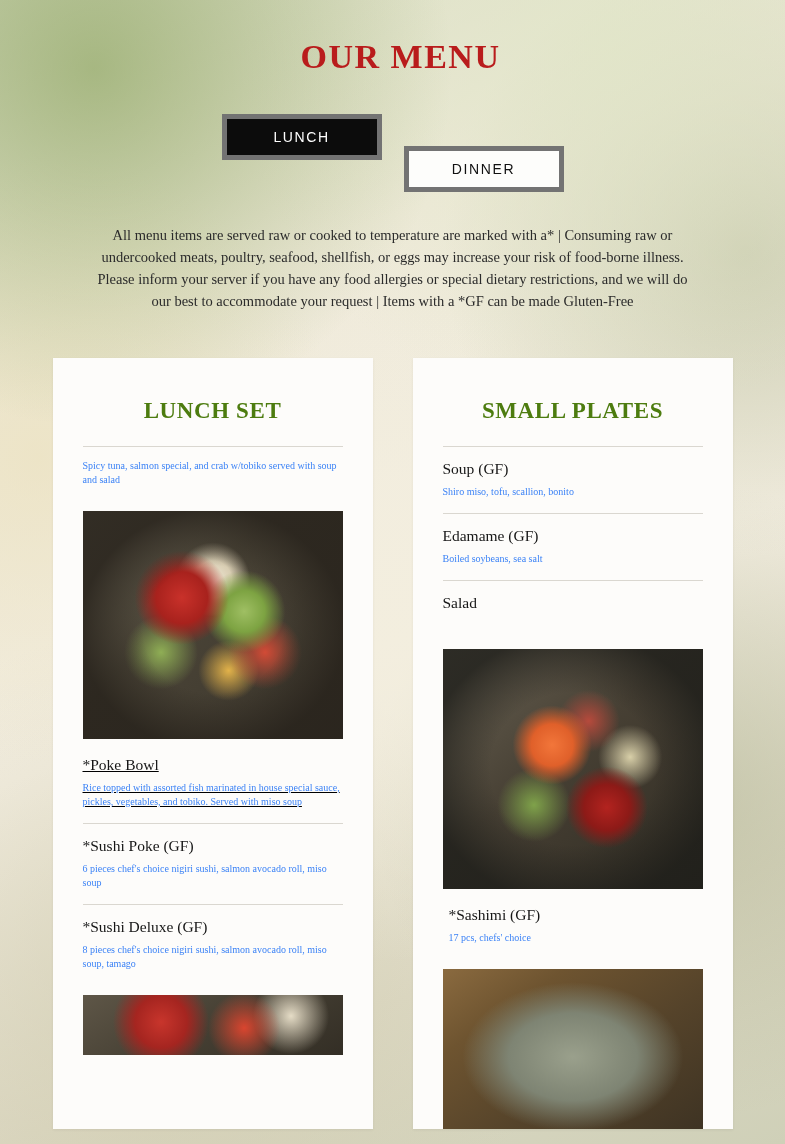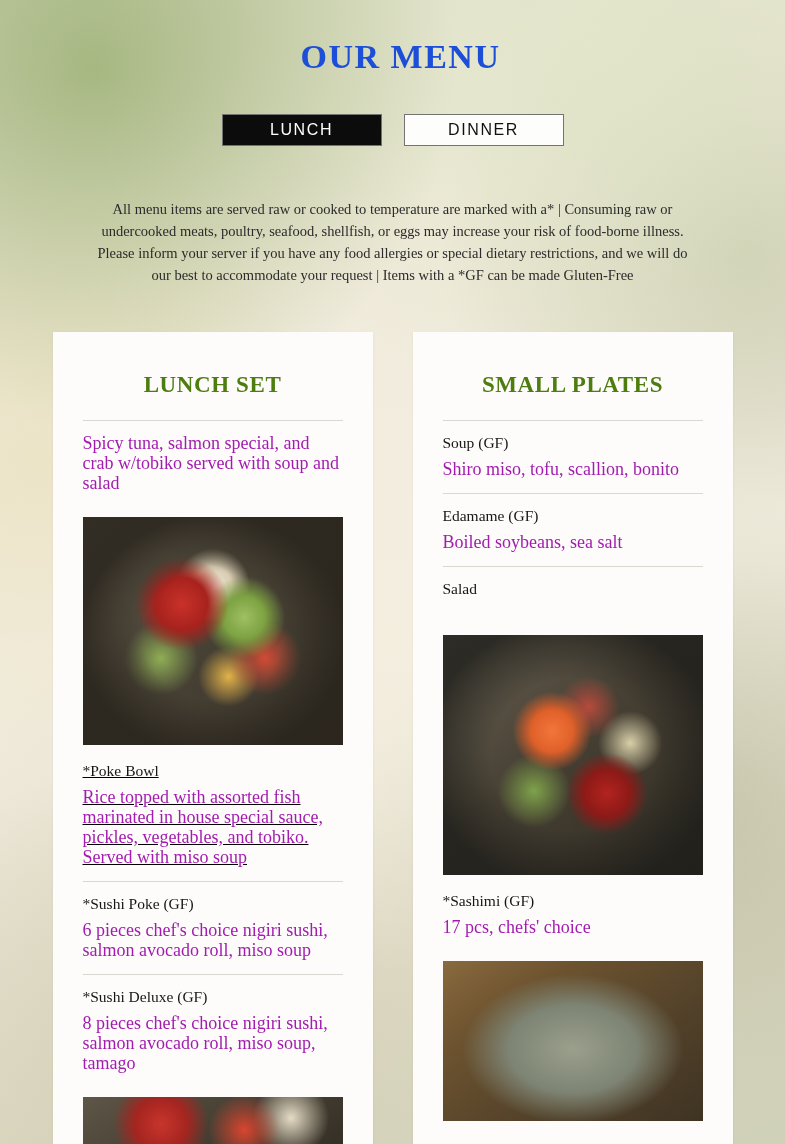--- a/index.html
+++ b/index.html
@@ -27,49 +27,49 @@
       linear-gradient(160deg, #d9dcc4 0%, #efeada 25%, #f3eee1 55%, #ddd9c4 80%, #cfd0b8 100%);
     z-index: 0;
   }
   .page { position: relative; z-index: 1; }
 
   .menu-title {
     text-align: center;
     font-size: 34px;
     letter-spacing: 1.5px;
     font-weight: 700;
-    color: #1d4ed8;
+    color: #b91c1c;
     margin: 38px 0 0 16px;
     font-family: "Liberation Serif", serif;
   }
 
   .tabs {
     display: flex;
     justify-content: center;
     gap: 22px;
     margin-top: 38px;
   }
   .tab {
     width: 160px;
-    height: 32px;
+    height: 46px;
     display: flex;
     align-items: center;
     justify-content: center;
     font-family: "Liberation Sans", sans-serif;
-    font-size: 16px;
+    font-size: 14px;
     letter-spacing: 1.6px;
     cursor: pointer;
-    border: 1px solid #737373;
+    border: 5px solid #737373;
   }
   .tab.active { background: #0c0c0c; color: #fff; }
-  .tab.inactive { background: #fdfdfb; color: #111; }
+  .tab.inactive { background: #fdfdfb; color: #111; margin-top: 32px; }
 
   .notice {
     width: 600px;
-    margin: 52px auto 0 auto;
+    margin: 32px auto 0 auto;
     text-align: center;
     font-size: 14.5px;
     line-height: 22px;
     color: #2b2b2b;
   }
 
   .columns {
     display: flex;
     justify-content: center;
     gap: 40px;
@@ -94,23 +94,23 @@
     padding: 12px 0 14px 0;
   }
   .item:first-of-type { }
   .item-name {
     font-size: 15.5px;
     color: #161616;
     margin: 0 0 6px 0;
     line-height: 20px;
   }
   .item-desc {
-    font-size: 18px;
-    color: #a21caf;
-    line-height: 20px;
+    font-size: 10px;
+    color: #3b82f6;
+    line-height: 14px;
     margin: 0;
   }
   .photo {
     width: 100%;
     height: 228px;
     margin: 10px 0 4px 0;
     background-size: cover;
     background-position: center;
   }
   .photo.poke {
@@ -207,21 +207,21 @@
         <p class="item-name">Edamame (GF)</p>
         <p class="item-desc">Boiled soybeans, sea salt</p>
       </div>
 
       <div class="item">
         <p class="item-name">Salad</p>
       </div>
 
       <div class="photo sashimi" style="height:240px;margin-top:16px;"></div>
 
-      <div class="item" style="border-top:none;">
+      <div class="item" style="border-top:none;margin-left:6px;">
         <p class="item-name">*Sashimi (GF)</p>
         <p class="item-desc">17 pcs, chefs' choice</p>
       </div>
 
       <div class="photo scallop" style="height:160px;margin-bottom:0;"></div>
     </div>
 
   </div>
 </div>
 

